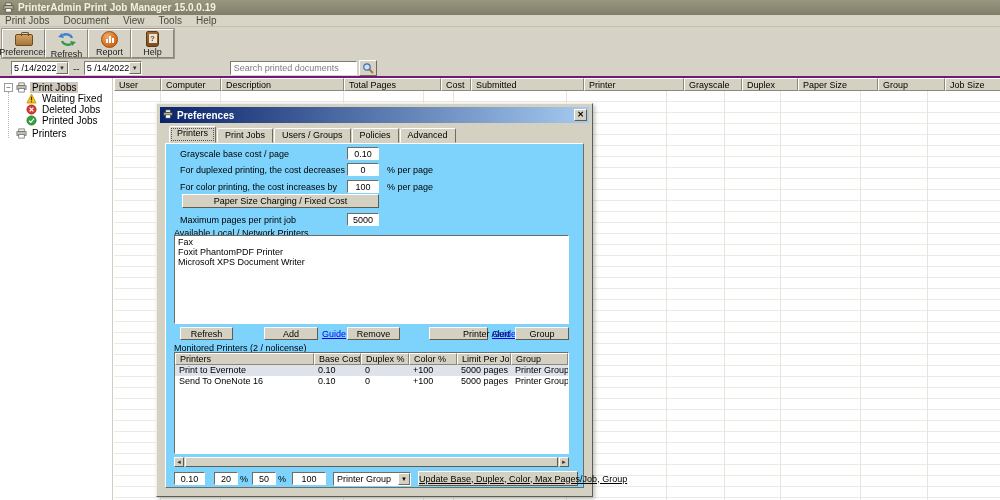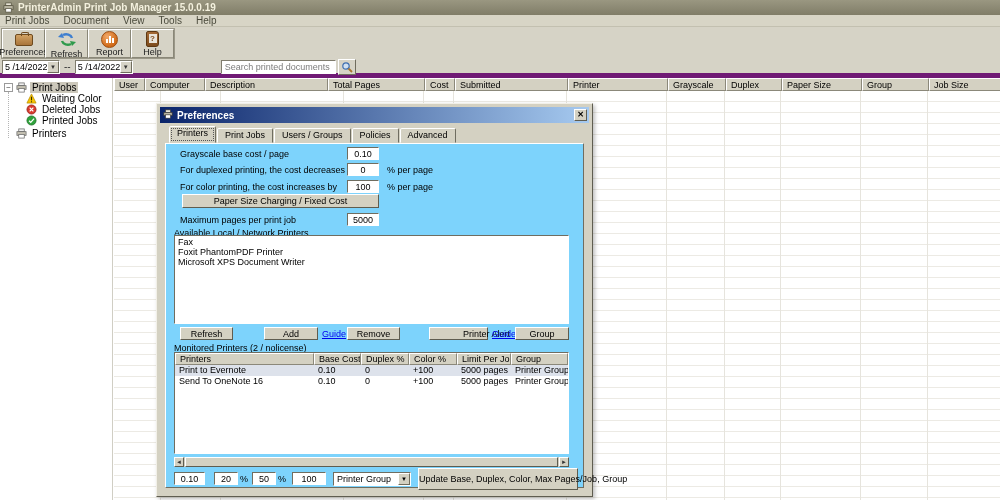--- a/index.html
+++ b/index.html
@@ -39,28 +39,28 @@
   .ico-report i:nth-child(1){ left:4px; height:4px; }
   .ico-report i:nth-child(2){ left:7px; height:7px; }
   .ico-report i:nth-child(3){ left:10px; height:5px; }
   .ico-help { position:absolute; left:3px; top:0; width:13px; height:16px;
     background:linear-gradient(#a56a35,#7e4c1d); border:1px solid #5d3813; border-radius:2px 3px 3px 2px; }
   .ico-help b { position:absolute; left:2px; top:2px; width:8px; height:9px; background:#e9e4da;
     color:#7e4c1d; font-size:8px; line-height:9px; text-align:center; font-weight:bold; }
 
   
   .filterbar { position:absolute; left:0; top:60px; right:0; height:18px; background:#d6d3c6;
-    display:flex; align-items:center; gap:4px; padding-left:2px; border-bottom:5px solid #701a75; }
+    display:flex; align-items:center; gap:4px; padding-left:11px; border-bottom:2px solid #701a75; }
   .datecombo { width:58px; height:14px; background:#fff; border:1px solid; border-color:#7f7c6d #fff #fff #7f7c6d;
     display:flex; align-items:center; position:relative; padding-left:2px; font-size:9px; cursor:pointer; }
   .datecombo .drop { position:absolute; right:0; top:0; width:12px; height:12px; background:#d6d3c6;
     border:1px solid; border-color:#fff #6f6c5d #6f6c5d #fff; font-size:6px; text-align:center; line-height:11px; color:#333; }
   .sep { color:#333; }
   .searchwrap { margin-left:84px; display:flex; align-items:center; }
-  .search-input { width:115px; height:14px; border:1px solid; border-color:#7f7c6d #fff #fff #7f7c6d;
+  .search-input { width:127px; height:14px; border:1px solid; border-color:#7f7c6d #fff #fff #7f7c6d;
     font-size:9px; padding-left:3px; font-family:"Liberation Sans",sans-serif; color:#000; }
   .search-input::placeholder { color:#7c7c7c; }
   .search-btn { width:18px; height:16px; margin-left:2px; background:#d6d3c6; border:1px solid;
     border-color:#fff #6f6c5d #6f6c5d #fff; display:flex; align-items:center; justify-content:center; cursor:pointer; }
 
   
   .main { position:absolute; left:0; top:78px; right:0; bottom:0; }
   .tree { position:absolute; left:0; top:0; width:113px; bottom:0; background:#fff; border-right:1px solid #d0cec4; padding-top:4px; }
   .titem { display:flex; align-items:center; height:11px; gap:3px; cursor:pointer; white-space:nowrap; }
   .titem .tlabel { padding:0 2px; }
@@ -228,21 +228,21 @@
         <span class="tlabel">Print Jobs</span>
       </div>
       <div class="titem indent1">
         <span class="ticon">
           <svg width="11" height="11" viewBox="0 0 12 12">
               <polygon points="6,1 11,11 1,11" fill="#f6c500" stroke="#b98d00" stroke-width="0.8"></polygon>
               <rect x="5.4" y="4" width="1.2" height="4" fill="#3a3000"></rect>
               <rect x="5.4" y="9" width="1.2" height="1.2" fill="#3a3000"></rect>
             </svg>
         </span>
-        <span class="tlabel">Waiting Color</span>
+        <span class="tlabel">Waiting Fixed</span>
       </div>
       <div class="titem indent1">
         <span class="ticon">
           <svg width="11" height="11" viewBox="0 0 12 12">
               <circle cx="6" cy="6" r="5" fill="#d93a2e" stroke="#8e1f16" stroke-width="0.8"></circle>
               <path d="M4 4 L8 8 M8 4 L4 8" stroke="#fff" stroke-width="1.4"></path>
             </svg>
         </span>
         <span class="tlabel">Deleted Jobs</span>
       </div>
@@ -263,21 +263,21 @@
               <rect x="1" y="4" width="10" height="4" fill="#c4c0b2" stroke="#666" stroke-width="0.8"></rect>
               <rect x="3" y="7" width="6" height="4" fill="#fff" stroke="#666" stroke-width="0.8"></rect>
             </svg>
         </span>
         <span class="tlabel">Printers</span>
       </div>
     </div>
 
     <div class="grid">
       <div class="grid-header">
-        <span class="gh" style="width:31px">User</span>
+        <span class="gh" style="width:47px">User</span>
         <span class="gh" style="width:60px">Computer</span>
         <span class="gh" style="width:123px">Description</span>
         <span class="gh" style="width:97px">Total Pages</span>
         <span class="gh" style="width:30px">Cost</span>
         <span class="gh" style="width:113px">Submitted</span>
         <span class="gh" style="width:100px">Printer</span>
         <span class="gh" style="width:58px">Grayscale</span>
         <span class="gh" style="width:56px">Duplex</span>
         <span class="gh" style="width:80px">Paper Size</span>
         <span class="gh" style="width:67px">Group</span>
@@ -402,18 +402,18 @@
         <input class="tfield" style="width: 31px;" value="0.10">
         <input class="tfield" style="width: 24px; margin-left: 9px;" value="20">
         <span style="margin-left:2px">%</span>
         <input class="tfield" style="width: 24px; margin-left: 4px;" value="50">
         <span style="margin-left:2px">%</span>
         <input class="tfield" style="width: 34px; margin-left: 6px;" value="100">
         <div class="combo" style="margin-left:7px">
           <span>Printer Group</span>
           <span class="drop">▼</span>
         </div>
-        <button class="pushbtn" style="margin-left:7px;width:160px;height:22px;">Update Base, Duplex, Color, Max Pages/Job, Group</button>
+        <button class="pushbtn" style="margin-left:7px;width:160px;height:15px;text-decoration:underline;">Update Base, Duplex, Color, Max Pages/Job, Group</button>
       </div>
 
     </div>
   </div>
 </div>
 
 </body></html>

